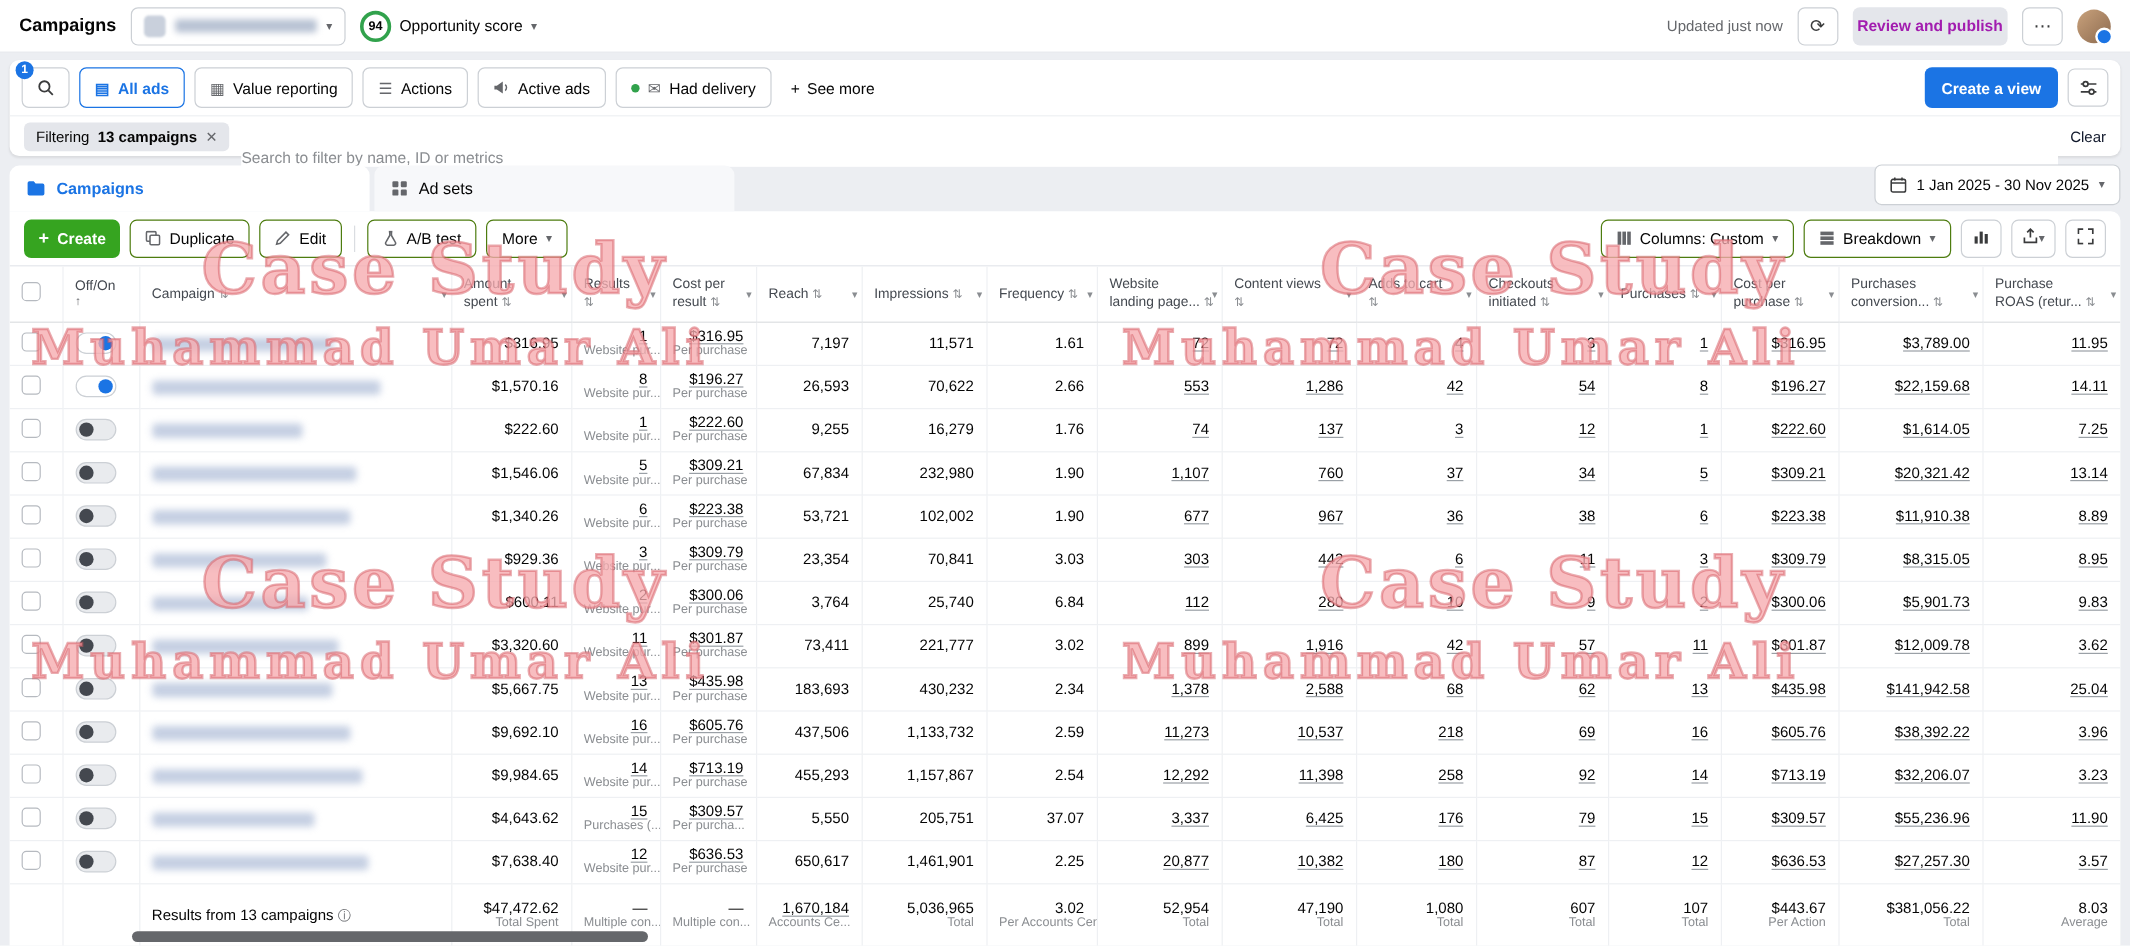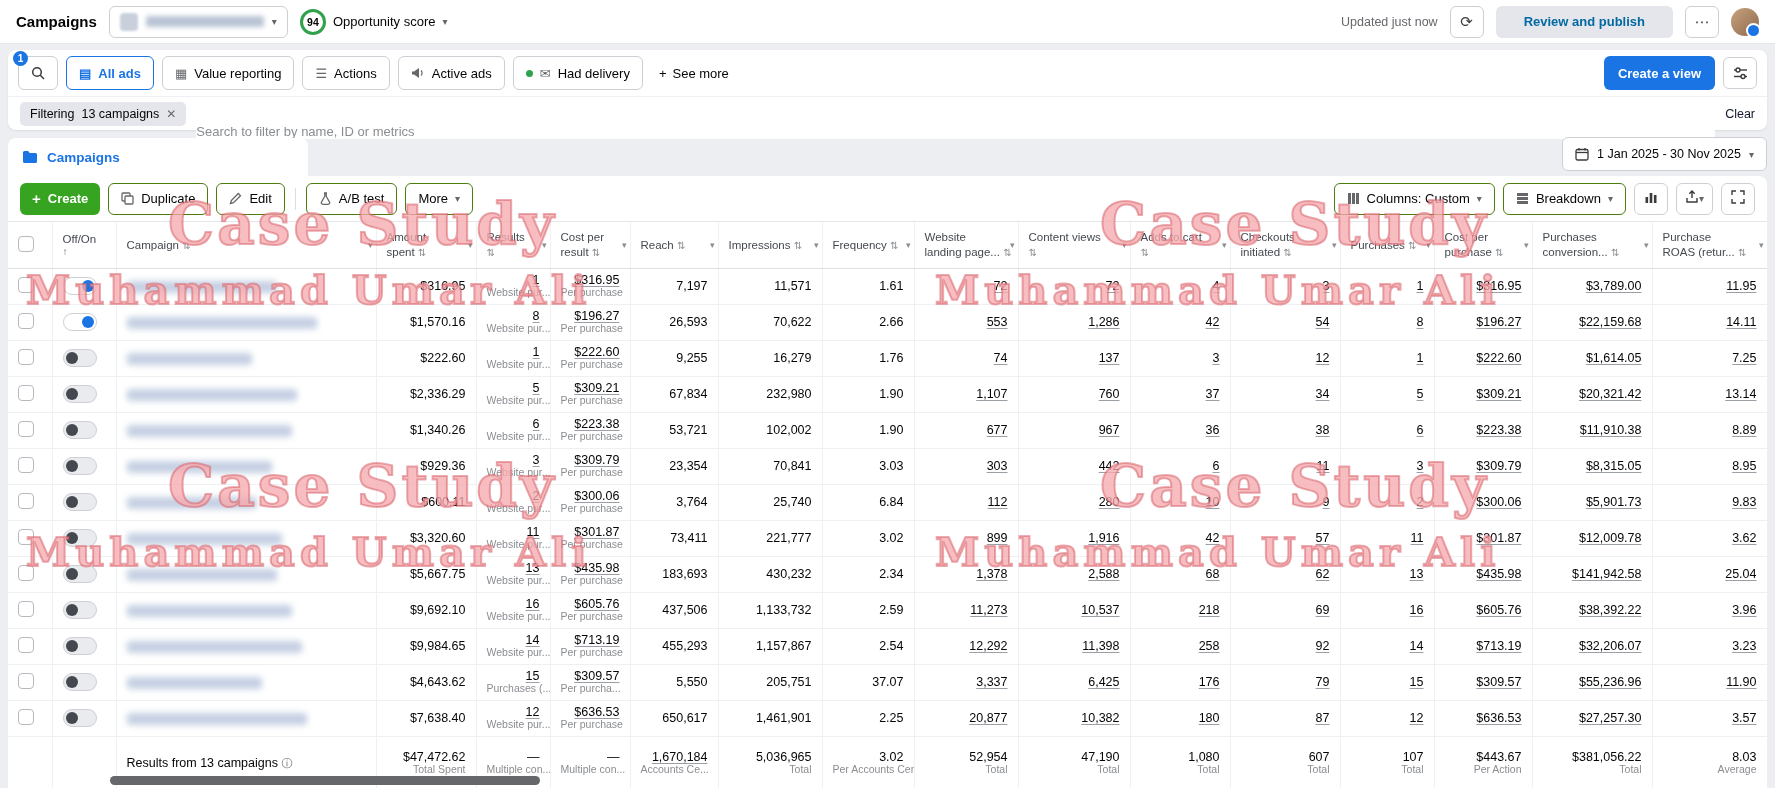--- a/index.html
+++ b/index.html
@@ -11,41 +11,41 @@
   .tb-left, .tb-right { display:flex; align-items:center; gap:12px; }
   .page-title { font-size:15px; font-weight:700; }
   .account-select { display:flex; align-items:center; gap:8px; height:32px; padding:0 10px; border:1px solid #ccd0d5; border-radius:6px; background:#fff; cursor:pointer; }
   .acct-logo { width:18px; height:18px; border-radius:4px; background:#c9d0dc; filter:blur(1px); }
   .redact-sm { display:inline-block; width:118px; height:11px; border-radius:2px; background:#b9c3d4; filter:blur(2.5px); }
   .chev { color:#65676b; font-size:10px; }
   .opp { display:flex; align-items:center; gap:7px; cursor:pointer; }
   .opp-ring { width:26px; height:26px; border-radius:50%; border:3px solid #31a24c; display:flex; align-items:center; justify-content:center; font-size:10.5px; font-weight:700; }
   .updated { color:#65676b; font-size:12.5px; }
   .icon-btn { height:32px; min-width:34px; padding:0 8px; border:1px solid #ccd0d5; border-radius:6px; background:#fff; display:inline-flex; align-items:center; justify-content:center; font-size:15px; color:#3a3b3c; cursor:pointer; }
-  .btn-disabled { height:32px; padding:0 28px; border:none; border-radius:6px; background:#e4e6eb; color:#0369a1; font-size:13px; font-weight:600; }
+  .btn-disabled { height:32px; padding:0 4px; border:none; border-radius:6px; background:#e4e6eb; color:#a21caf; font-size:13px; font-weight:600; }
   .avatar { width:28px; height:28px; border-radius:50%; background:linear-gradient(135deg,#c9a27c,#8c6a4f); position:relative; cursor:pointer; }
   .avatar::after { content:""; position:absolute; right:-2px; bottom:-2px; width:11px; height:11px; border-radius:50%; background:#1b74e4; border:2px solid #fff; }
 
   
   .filter-card { margin:6px 8px 0 8px; background:#fff; border-radius:8px; box-shadow:0 1px 2px rgba(0,0,0,.08); }
   .filter-row { height:46px; display:flex; align-items:center; gap:8px; padding:0 10px; }
   .chip { display:inline-flex; align-items:center; gap:7px; height:34px; padding:0 12px; border:1px solid #ccd0d5; border-radius:6px; background:#fff; font-size:13px; cursor:pointer; white-space:nowrap; }
   .chip .cic { color:#65676b; font-size:13px; }
   .chip.active { border:1px solid #1b74e4; color:#1b74e4; font-weight:600; }
   .chip.active .cic { color:#1b74e4; }
   .search-chip { position:relative; width:40px; justify-content:center; padding:0; }
   .badge { position:absolute; top:-6px; left:-6px; min-width:15px; height:15px; border-radius:8px; background:#1b74e4; color:#fff; font-size:10px; display:flex; align-items:center; justify-content:center; padding:0 4px; font-weight:700; }
   .see-more { border:none; background:none; color:#050505; display:inline-flex; gap:6px; align-items:center; padding:0 8px; cursor:pointer; font-size:13px; }
   .fr-spacer { flex:1; }
   .btn-primary { height:34px; padding:0 14px; background:#1b74e4; border:none; border-radius:6px; color:#fff; font-size:13px; font-weight:600; cursor:pointer; }
   .dot-green { width:7px; height:7px; border-radius:50%; background:#31a24c; display:inline-block; }
 
   .filtering-row { height:34px; display:flex; align-items:center; gap:10px; padding:0 12px; border-top:1px solid #eef0f3; }
   .filter-pill { display:inline-flex; align-items:center; gap:7px; height:24px; padding:0 10px; background:#e4e6eb; border-radius:5px; font-size:12.5px; cursor:pointer; white-space:nowrap; }
-  .filter-pill b { font-weight:400; }
+  .filter-pill b { font-weight:700; }
   .pill-x { color:#65676b; font-size:12px; cursor:pointer; }
   .filter-search { flex:1; border:none; outline:none; font-size:13px; color:#050505; font-family:"Liberation Sans",sans-serif;margin-top:36px; }
   .filter-search::placeholder { color:#8a8d91; }
   .clear-link { color:#0f172a; font-size:12.5px; cursor:pointer; }
 
   
   .tabs-row { display:flex; align-items:flex-end; gap:4px; padding:8px 8px 0 8px; height:46px; }
   .tab { width:300px; height:38px; display:flex; align-items:center; gap:9px; padding:0 14px; border-radius:8px 8px 0 0; background:#f7f8fa; cursor:pointer; font-size:13.5px; color:#050505; }
   .tab.active { background:#fff; color:#1b74e4; font-weight:600; }
   .tab .tic { display:flex; }
@@ -190,20 +190,31 @@
 
 <nav class="tabs-row">
   <div class="tab active">
     <span class="tic">
       <svg width="16" height="14" viewBox="0 0 16 14">
           <path d="M1 2.5A1.5 1.5 0 012.5 1h3.6l1.6 2h5.8A1.5 1.5 0 0115 4.5v7A1.5 1.5 0 0113.5 13h-11A1.5 1.5 0 011 11.5v-9z" fill="#1b74e4"></path>
         </svg>
     </span>
     <span>Campaigns</span>
   </div>
+  <div class="tab">
+    <span class="tic">
+      <svg width="14" height="14" viewBox="0 0 14 14">
+          <rect x="1" y="1" width="5" height="5" rx="1" fill="#65676b"></rect>
+          <rect x="8" y="1" width="5" height="5" rx="1" fill="#65676b"></rect>
+          <rect x="1" y="8" width="5" height="5" rx="1" fill="#65676b"></rect>
+          <rect x="8" y="8" width="5" height="5" rx="1" fill="#65676b"></rect>
+        </svg>
+    </span>
+    <span>Ad sets</span>
+  </div>
   <div class="tabs-spacer"></div>
   <div class="date-picker">
     <svg width="14" height="14" viewBox="0 0 14 14">
         <rect x="1" y="2.5" width="12" height="10.5" rx="1.5" fill="none" stroke="#3a3b3c" stroke-width="1.3"></rect>
         <line x1="1" y1="5.5" x2="13" y2="5.5" stroke="#3a3b3c" stroke-width="1.3"></line>
         <line x1="4" y1="1" x2="4" y2="3.5" stroke="#3a3b3c" stroke-width="1.3"></line>
         <line x1="10" y1="1" x2="10" y2="3.5" stroke="#3a3b3c" stroke-width="1.3"></line>
       </svg>
     <span>1 Jan 2025 - 30 Nov 2025</span>
     <span class="chev">▾</span>
@@ -445,21 +456,21 @@
             <td class="c-num"><span class="val u">12</span></td>
             <td class="c-num"><span class="val u">1</span></td>
             <td class="c-num"><span class="val u">$222.60</span></td>
             <td class="c-num"><span class="val u">$1,614.05</span></td>
             <td class="c-num"><span class="val u">7.25</span></td>
           </tr>
           <tr>
             <td class="c-check"><span class="cb"></span></td>
             <td class="c-toggle"><span class="tgl"><span class="knob"></span></span></td>
             <td class="c-name"><span class="redact" style="width:170px"></span></td>
-            <td class="c-num"><span class="val">$2,336.29</span></td>
+            <td class="c-num"><span class="val">$1,546.06</span></td>
             <td class="c-num"><span class="val u">5</span><div class="sub">Website pur...</div></td>
             <td class="c-num"><span class="val u">$309.21</span><div class="sub">Per purchase</div></td>
             <td class="c-num"><span class="val">67,834</span></td>
             <td class="c-num"><span class="val">232,980</span></td>
             <td class="c-num"><span class="val">1.90</span></td>
             <td class="c-num"><span class="val u">1,107</span></td>
             <td class="c-num"><span class="val u">760</span></td>
             <td class="c-num"><span class="val u">37</span></td>
             <td class="c-num"><span class="val u">34</span></td>
             <td class="c-num"><span class="val u">5</span></td>

